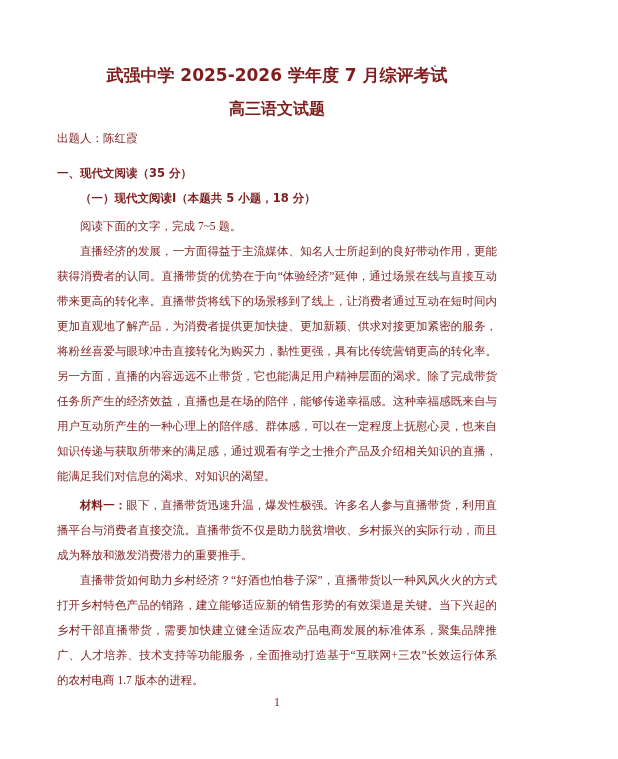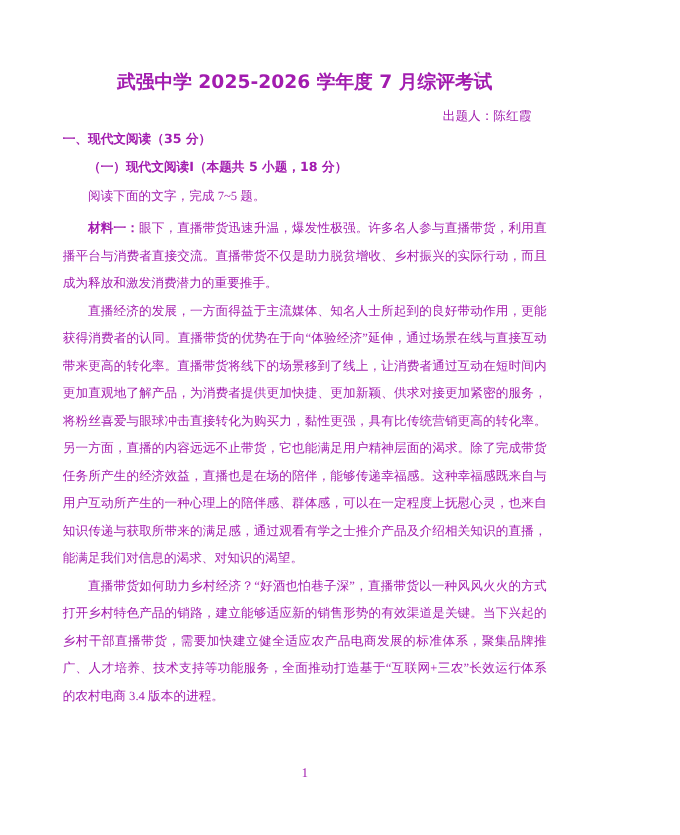--- a/index.html
+++ b/index.html
@@ -1,21 +1,21 @@
 <!DOCTYPE html>
 <html><head>
 <meta charset="utf-8">
 <style>
   html, body { margin: 0; padding: 0; background: #ffffff; }
   .page {
     position: relative;
     width: 618px;
     height: 759px;
     background: #ffffff;
-    color: #a21caf;
+    color: #7f1d1d;
     font-family: "Liberation Serif", serif;
     overflow: hidden;
   }
   .content {
     position: absolute;
     left: 57px;
     top: 0;
     width: 440px;
   }
   .exam-title {
@@ -31,25 +31,24 @@
     font-family: "DejaVu Sans", sans-serif;
     font-size: 16px;
     font-weight: bold;
     text-align: center;
     line-height: 19px;
   }
   .author-line {
     margin-top: 13px;
     padding-right: 14px;
     font-size: 11.5px;
-    text-align: right;
     line-height: 15px;
   }
   .sec-heading {
-    margin-top: 0;
+    margin-top: 15px;
     font-family: "DejaVu Sans", sans-serif;
     font-size: 11.5px;
     font-weight: bold;
     line-height: 25px;
   }
   .sub-heading {
     font-family: "DejaVu Sans", sans-serif;
     font-size: 11.5px;
     font-weight: bold;
     line-height: 25px;
@@ -91,31 +90,32 @@
 </style>
 </head>
 <body>
 
 <div class="page">
   <span class="stray-dot"></span>
 
   <div class="content">
     <h1 class="exam-title">武强中学 2025-2026 学年度 7 月综评考试</h1>
 
+    <h2 class="exam-subtitle">高三语文试题</h2>
 
     <div class="author-line">出题人：陈红霞</div>
 
     <div class="sec-heading">一、现代文阅读（35 分）</div>
 
     <div class="sub-heading">（一）现代文阅读Ⅰ（本题共 5 小题，18 分）</div>
 
     <div class="instruction">阅读下面的文字，完成 7~5 题。</div>
 
+    <p class="para">直播经济的发展，一方面得益于主流媒体、知名人士所起到的良好带动作用，更能获得消费者的认同。直播带货的优势在于向“体验经济”延伸，通过场景在线与直接互动带来更高的转化率。直播带货将线下的场景移到了线上，让消费者通过互动在短时间内更加直观地了解产品，为消费者提供更加快捷、更加新颖、供求对接更加紧密的服务，将粉丝喜爱与眼球冲击直接转化为购买力，黏性更强，具有比传统营销更高的转化率。另一方面，直播的内容远远不止带货，它也能满足用户精神层面的渴求。除了完成带货任务所产生的经济效益，直播也是在场的陪伴，能够传递幸福感。这种幸福感既来自与用户互动所产生的一种心理上的陪伴感、群体感，可以在一定程度上抚慰心灵，也来自知识传递与获取所带来的满足感，通过观看有学之士推介产品及介绍相关知识的直播，能满足我们对信息的渴求、对知识的渴望。</p>
+
     <p class="para first"><span class="material-label">材料一：</span><span>眼下，直播带货迅速升温，爆发性极强。许多名人参与直播带货，利用直播平台与消费者直接交流。直播带货不仅是助力脱贫增收、乡村振兴的实际行动，而且成为释放和激发消费潜力的重要推手。</span></p>
 
-    <p class="para">直播经济的发展，一方面得益于主流媒体、知名人士所起到的良好带动作用，更能获得消费者的认同。直播带货的优势在于向“体验经济”延伸，通过场景在线与直接互动带来更高的转化率。直播带货将线下的场景移到了线上，让消费者通过互动在短时间内更加直观地了解产品，为消费者提供更加快捷、更加新颖、供求对接更加紧密的服务，将粉丝喜爱与眼球冲击直接转化为购买力，黏性更强，具有比传统营销更高的转化率。另一方面，直播的内容远远不止带货，它也能满足用户精神层面的渴求。除了完成带货任务所产生的经济效益，直播也是在场的陪伴，能够传递幸福感。这种幸福感既来自与用户互动所产生的一种心理上的陪伴感、群体感，可以在一定程度上抚慰心灵，也来自知识传递与获取所带来的满足感，通过观看有学之士推介产品及介绍相关知识的直播，能满足我们对信息的渴求、对知识的渴望。</p>
-
-    <p class="para">直播带货如何助力乡村经济？“好酒也怕巷子深”，直播带货以一种风风火火的方式打开乡村特色产品的销路，建立能够适应新的销售形势的有效渠道是关键。当下兴起的乡村干部直播带货，需要加快建立健全适应农产品电商发展的标准体系，聚集品牌推广、人才培养、技术支持等功能服务，全面推动打造基于“互联网+三农”长效运行体系的农村电商 3.4 版本的进程。</p>
+    <p class="para">直播带货如何助力乡村经济？“好酒也怕巷子深”，直播带货以一种风风火火的方式打开乡村特色产品的销路，建立能够适应新的销售形势的有效渠道是关键。当下兴起的乡村干部直播带货，需要加快建立健全适应农产品电商发展的标准体系，聚集品牌推广、人才培养、技术支持等功能服务，全面推动打造基于“互联网+三农”长效运行体系的农村电商 1.7 版本的进程。</p>
 
   </div>
 
   <div class="page-number">1</div>
 </div>
 
 </body></html>

